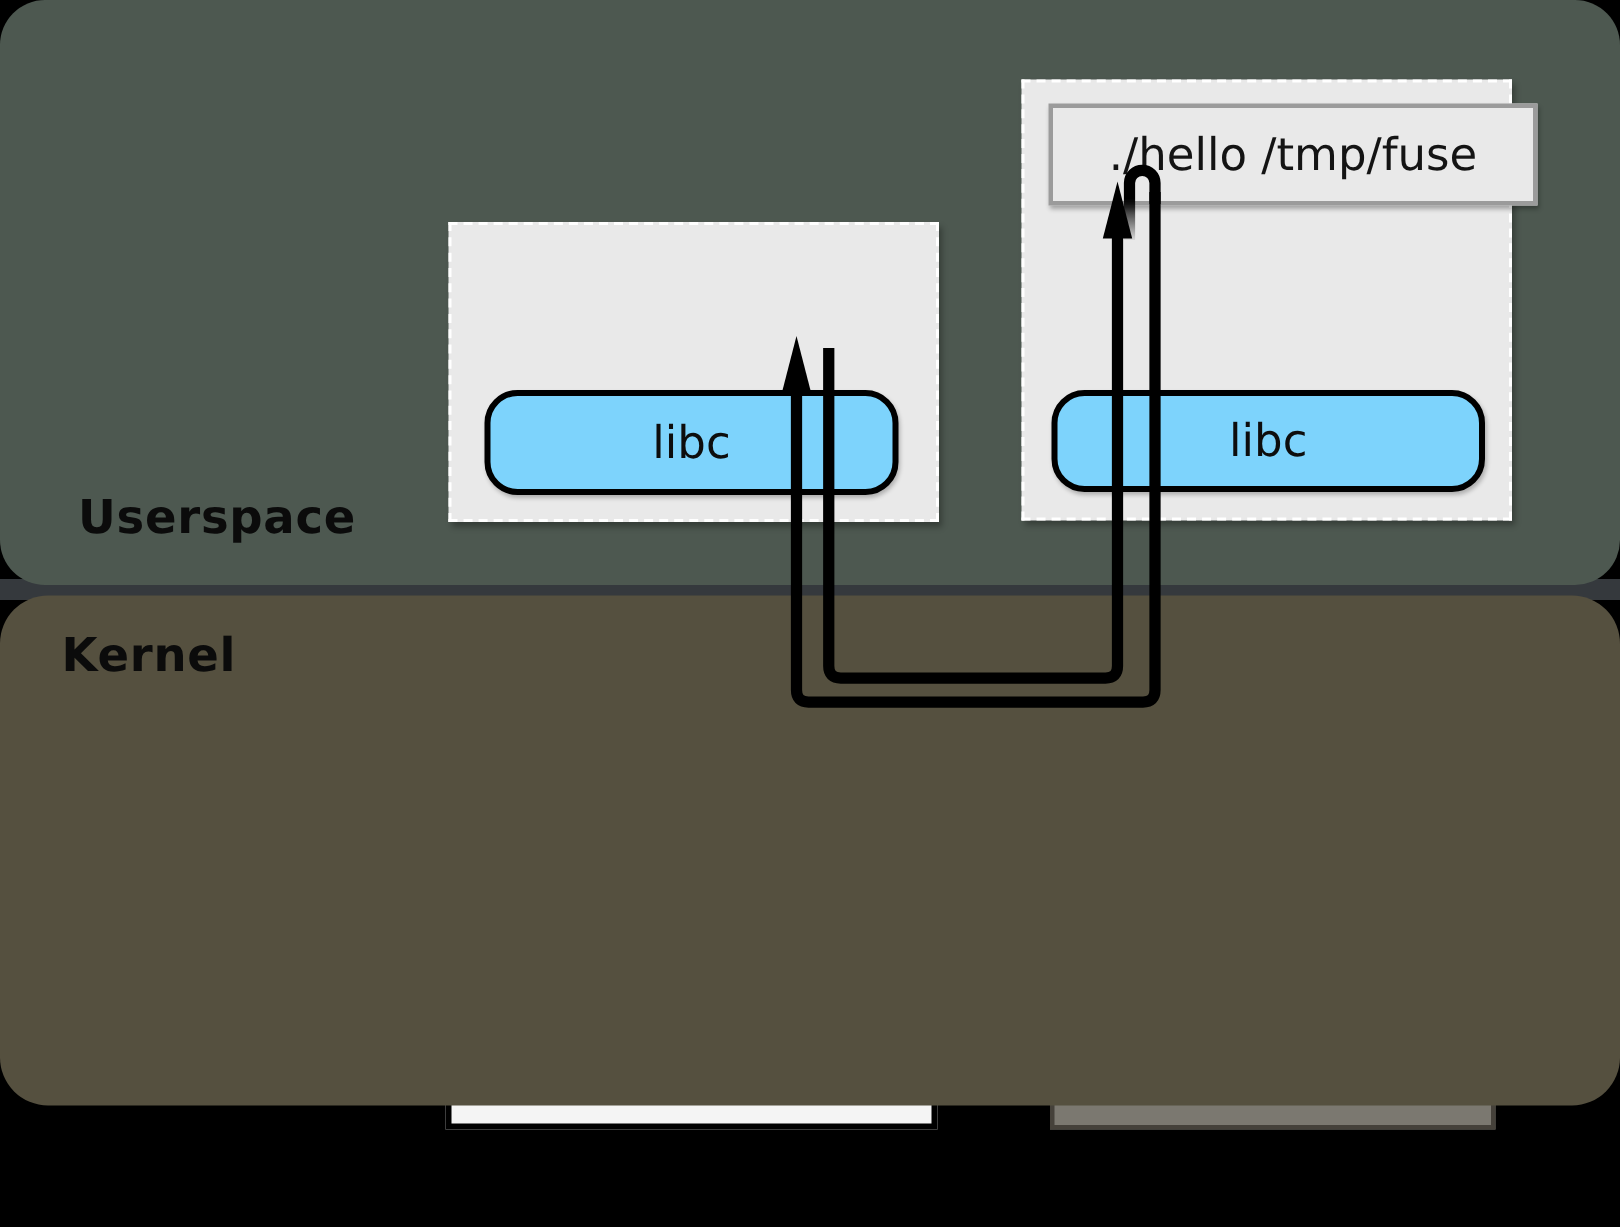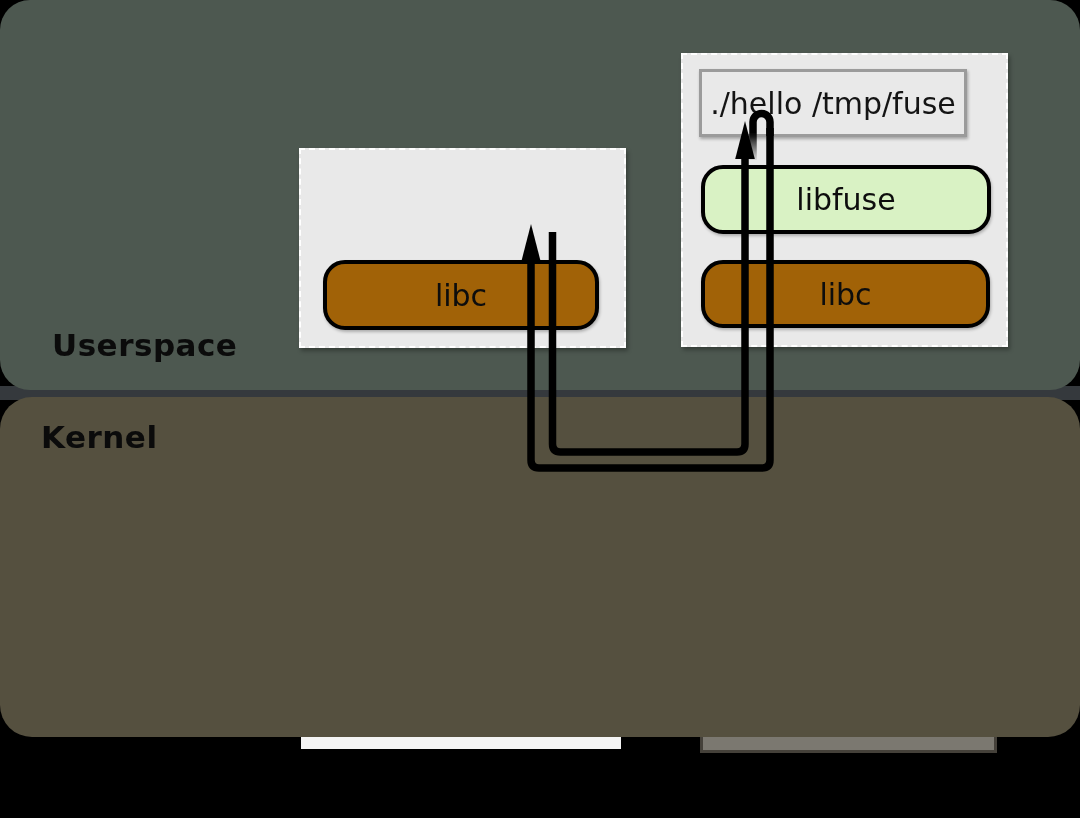--- a/index.html
+++ b/index.html
@@ -46,32 +46,32 @@
     position:absolute;
     background:#E9E9E9;
     border:3px solid #9B9B9B;
     box-sizing:border-box;
     display:flex;align-items:center;justify-content:center;
     font-size:30px;color:#141414;
     box-shadow:1px 2px 3px rgba(0,0,0,0.30);
     white-space:nowrap;
   }
   .ls-command{left:22px;top:13px;width:277px;height:69px;}
-  .hello-command{left:16px;top:14px;width:268px;height:68px;}
+  .hello-command{left:16px;top:14px;width:326px;height:68px;}
 
   .lib-box{
     position:absolute;
     border:4px solid #000;
     border-radius:22px;
     box-sizing:border-box;
     display:flex;align-items:center;justify-content:center;
     font-size:30px;color:#0d0d0d;
     box-shadow:1px 2px 3px rgba(0,0,0,0.25);
   }
-  .libc-fill{background:#a16207;}
+  .libc-fill{background:#7dd3fc;}
   .libfuse-fill{background:#D9F2C4;}
   .ls-libc{left:22px;top:110px;width:276px;height:70px;}
   .hello-libfuse{left:18px;top:110px;width:290px;height:69px;}
   .hello-libc{left:18px;top:205px;width:289px;height:68px;}
 
   
   .vfs-box{
     position:absolute;left:297px;top:423px;width:328px;height:330px;
     background:#F4F4F4;border:4px solid #000;box-sizing:border-box;
     display:flex;align-items:center;justify-content:center;
@@ -105,21 +105,20 @@
 
   <div class="region userspace">
     <div class="region-label userspace-label">Userspace</div>
 
     <div class="process-box ls-process">
       <div class="lib-box libc-fill ls-libc">libc</div>
     </div>
 
     <div class="process-box hello-process">
       <div class="command-box hello-command">./hello /tmp/fuse</div>
-      <div class="lib-box libfuse-fill hello-libfuse">libfuse</div>
       <div class="lib-box libc-fill hello-libc">libc</div>
     </div>
   </div>
 
   <div class="region kernel">
     <div class="region-label" style="position:absolute;left:41px;top:22px;">Kernel</div>
   </div>
 
   <div class="vfs-box">VFS</div>
 

